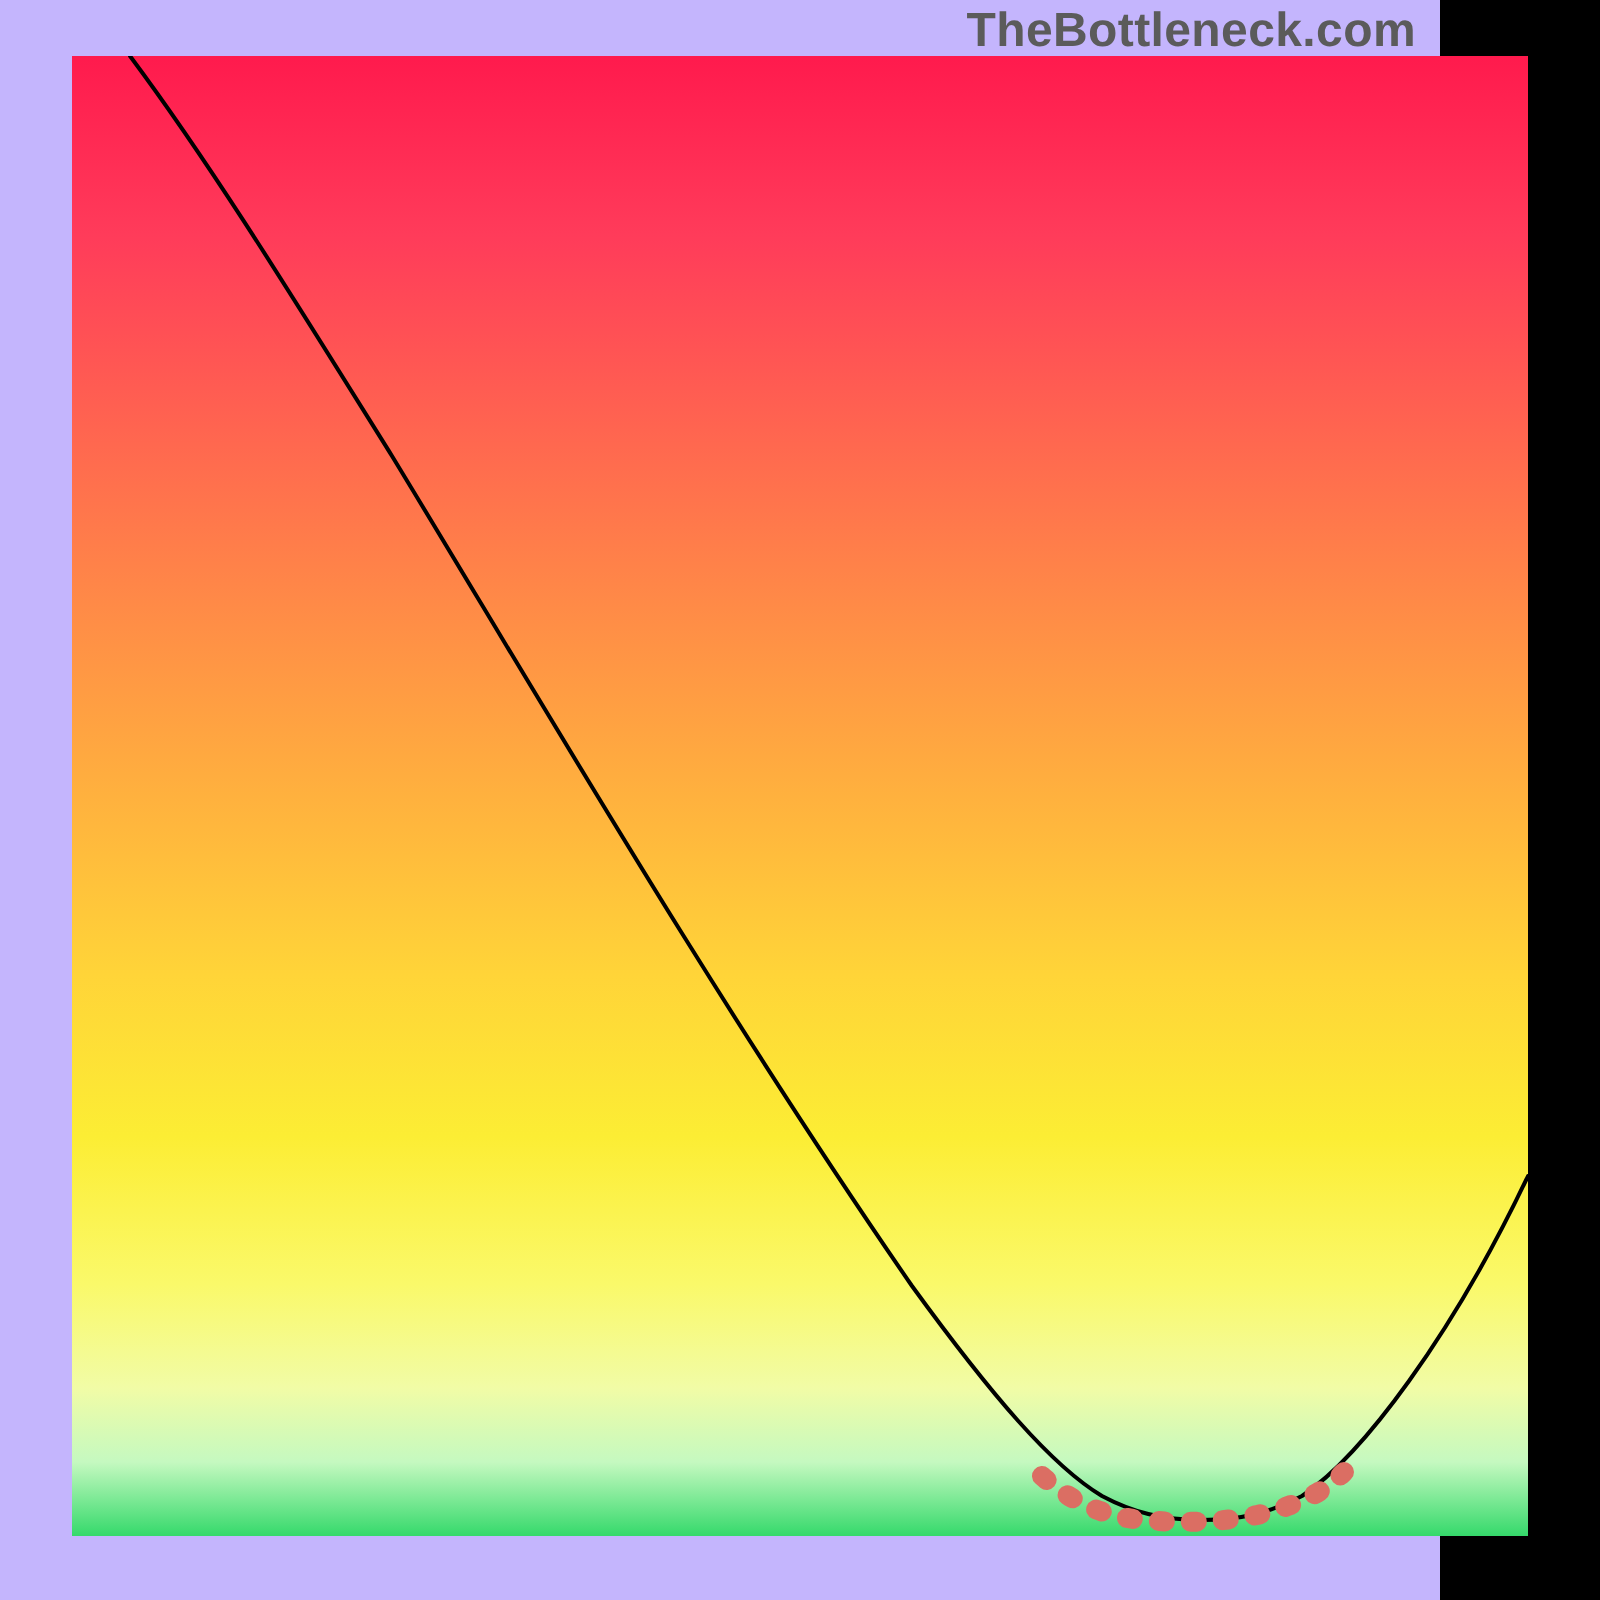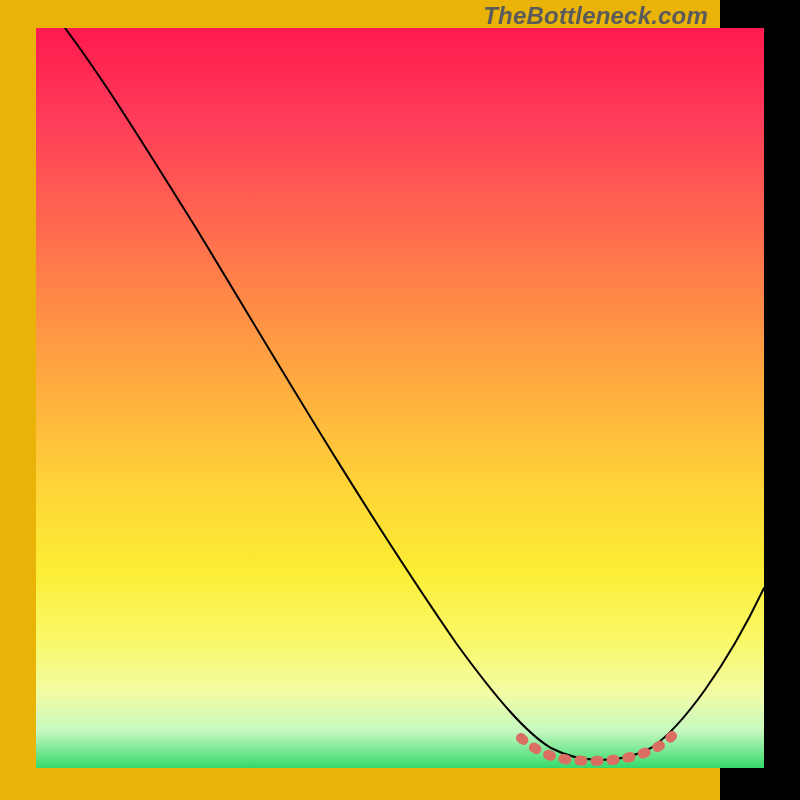--- a/index.html
+++ b/index.html
@@ -8,22 +8,21 @@
     width: 800px;
     height: 800px;
     background: #000;
     overflow: hidden;
     font-family: Arial, Helvetica, sans-serif;
   }
   .frame {
     position: relative;
     width: 720px;
     height: 800px;
-    background: #eab308;
-    font-style: italic;
+    background: #c4b5fd;
   }
   .watermark {
     position: absolute;
     top: 2px;
     right: 12px;
     color: #5b5b5b;
     font-size: 24px;
     font-weight: 600;
     letter-spacing: 0.2px;
     user-select: none;

